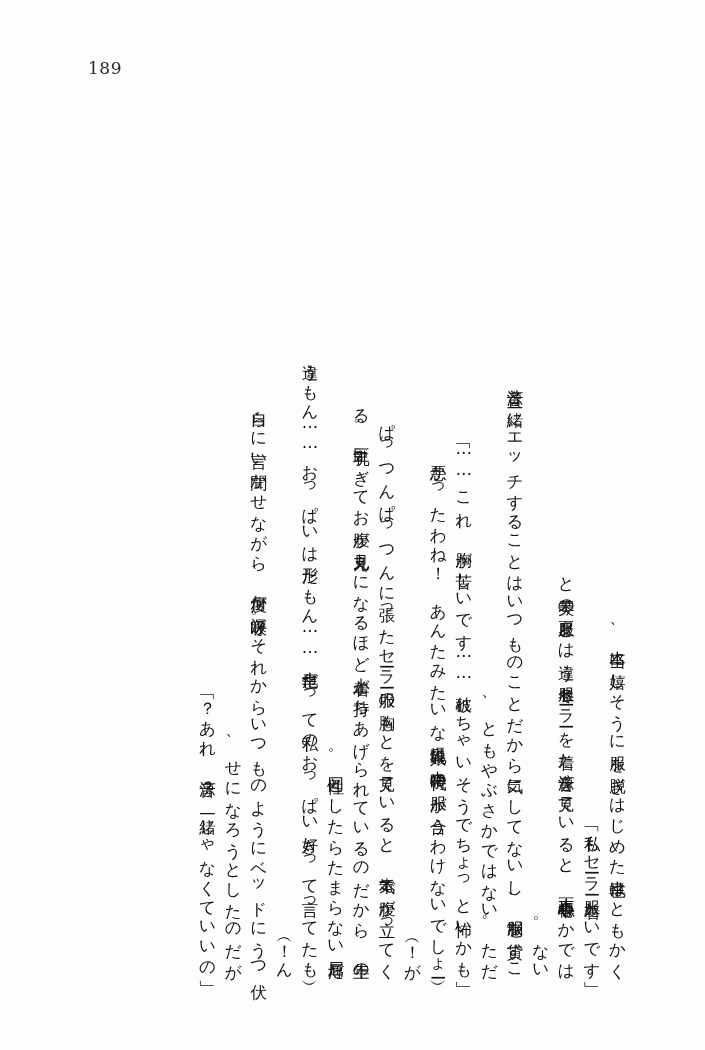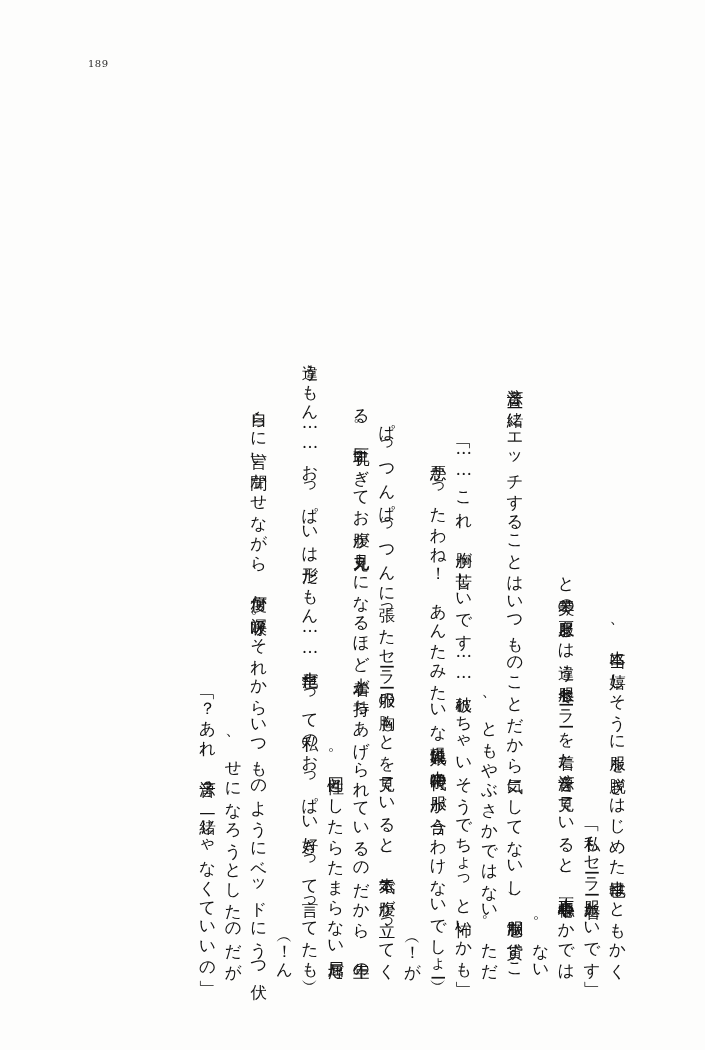--- a/index.html
+++ b/index.html
@@ -18,21 +18,21 @@
   #page {
     position: absolute;
     inset: 0;
     background: #fdfdfc;
   }
   
   .page-number {
     position: absolute;
     top: 58px;
     left: 88px;
-    font-size: 10px;
+    font-size: 17px;
     letter-spacing: 0.5px;
     color: #2b2b2b;
     font-family: "DejaVu Serif", "Liberation Serif", serif;
     text-align: right;
   }
   
   .text-block {
     position: absolute;
     top: 112px;
     right: 78px;

